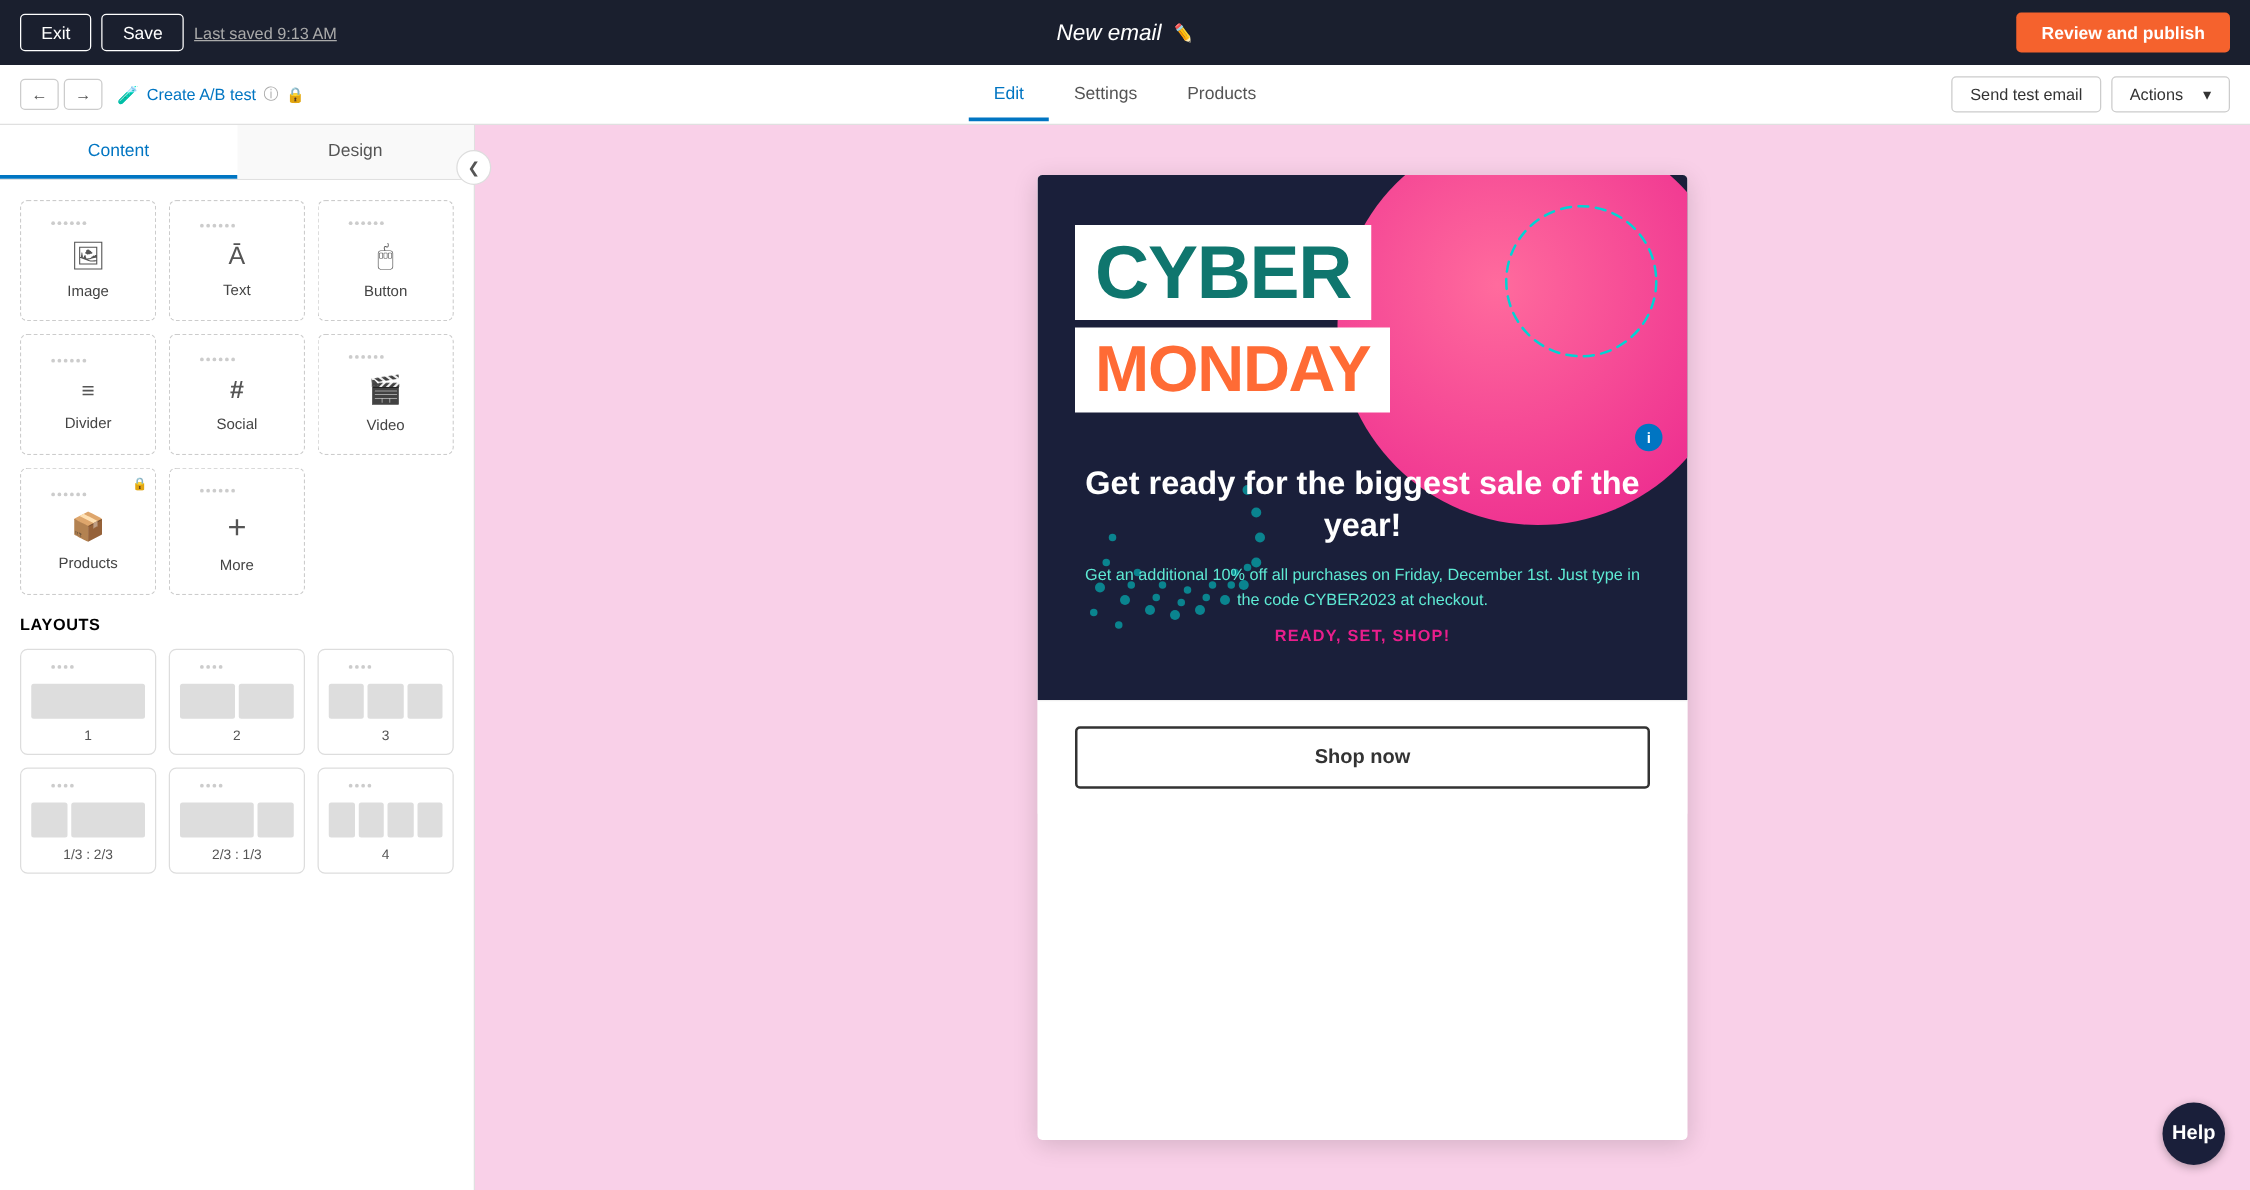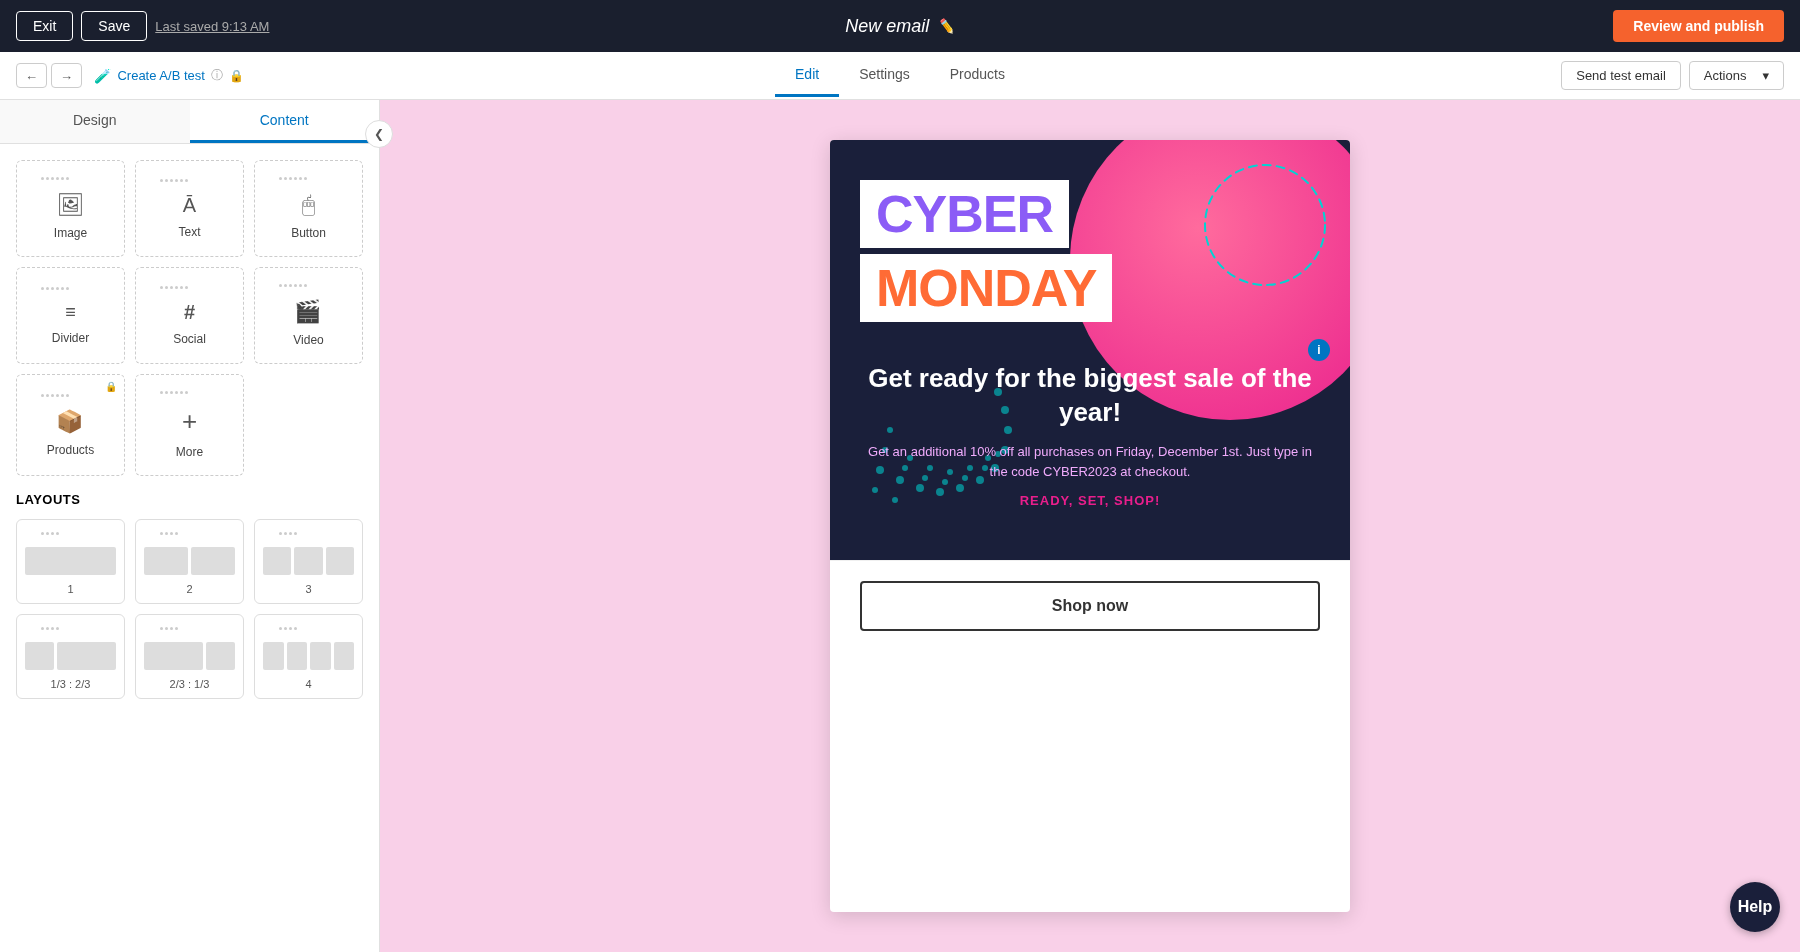--- a/index.html
+++ b/index.html
@@ -124,21 +124,21 @@
     .email-hero {
       background: #1a1f3a; padding: 0; position: relative; overflow: hidden; min-height: 420px;
     }
     .hero-pink-circle {
       position: absolute; right: -40px; top: -40px;
       width: 320px; height: 320px; border-radius: 50%;
       background: radial-gradient(circle at 40% 40%, #ff6b9d, #e91e8c);
     }
     .hero-body-text { color: #fff; text-align: center; padding: 20px 30px 10px; }
     .hero-headline { font-size: 26px; font-weight: 800; color: #fff; margin-bottom: 12px; line-height: 1.3; }
-    .hero-subtext { font-size: 13px; color: #f0abfc; line-height: 1.6; margin-bottom: 10px; }
+    .hero-subtext { font-size: 13px; color: #5eead4; line-height: 1.6; margin-bottom: 10px; }
     .hero-cta-text { color: #e91e8c; font-size: 13px; font-weight: 700; letter-spacing: 1px; margin-bottom: 10px; }
     .info-badge {
       position: absolute; right: 20px; top: 50%;
       width: 22px; height: 22px; border-radius: 50%; background: #0075c2;
       color: #fff; font-size: 12px; display: flex; align-items: center; justify-content: center; font-weight: 700;
     }
 
     .shop-now-section { background: #fff; padding: 20px 30px; border-top: 1px solid #f0f0f0; }
     .shop-now-btn {
       width: 100%; padding: 14px; border: 2px solid #333; border-radius: 4px;
@@ -208,22 +208,22 @@
       <span>Actions</span>
       <span>▾</span>
     </button>
   </div>
 </div>
 
 <div class="main-content">
 
   <div class="left-panel" style="position:relative;">
     <div class="panel-tabs">
+      <div class="panel-tab active">Content</div>
       <div class="panel-tab inactive">Design</div>
-      <div class="panel-tab active">Content</div>
     </div>
     <div class="panel-body">
 
       <div class="block-grid">
 
         <div class="block-item">
           <div class="dotted-top">
               <span class="dt"></span>
               <span class="dt"></span>
               <span class="dt"></span>
@@ -464,21 +464,21 @@
               <circle cx="138" cy="108" r="3"></circle>
             <circle cx="25" cy="140" r="3"></circle>
               <circle cx="45" cy="150" r="3"></circle>
           </g>
         </svg>
 
         <div style="position:relative;z-index:5;padding:40px 30px 20px;">
           
           <div style="display:inline-block;">
             <div style="background:#fff;padding:8px 16px;margin-bottom:6px;display:inline-block;">
-              <span style="font-size:52px;font-weight:900;color:#8b5cf6;letter-spacing:-1px;line-height:1;">CYBER</span>
+              <span style="font-size:60px;font-weight:900;color:#0f766e;letter-spacing:-1px;line-height:1;">CYBER</span>
             </div>
           </div>
           <br>
           <div style="display:inline-block;">
             <div style="background:#fff;padding:8px 16px;display:inline-block;">
               <span style="font-size:52px;font-weight:900;color:#ff6b35;letter-spacing:-1px;line-height:1;">MONDAY</span>
             </div>
           </div>
         </div>
 

